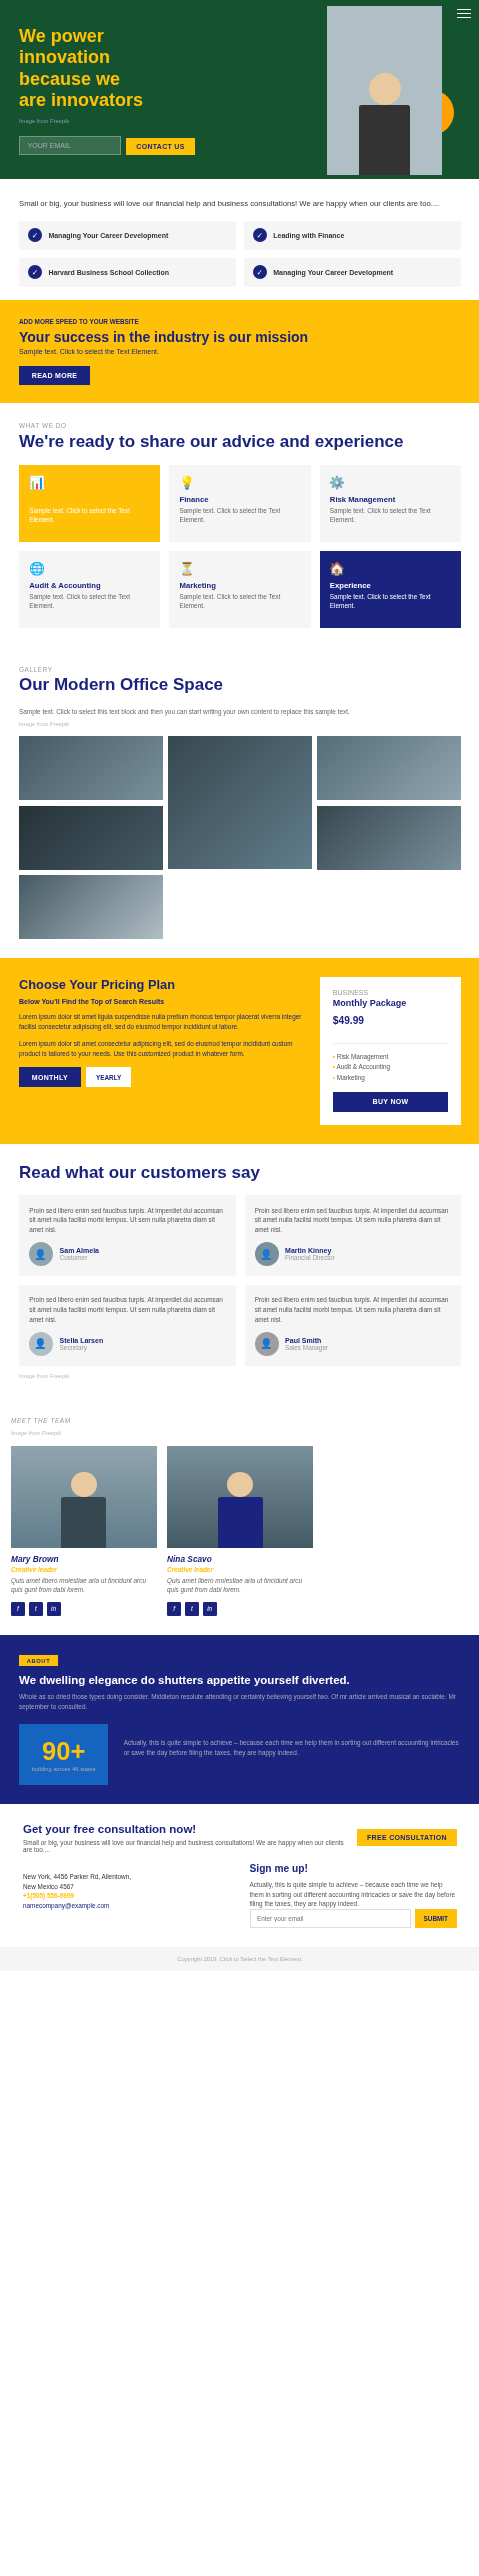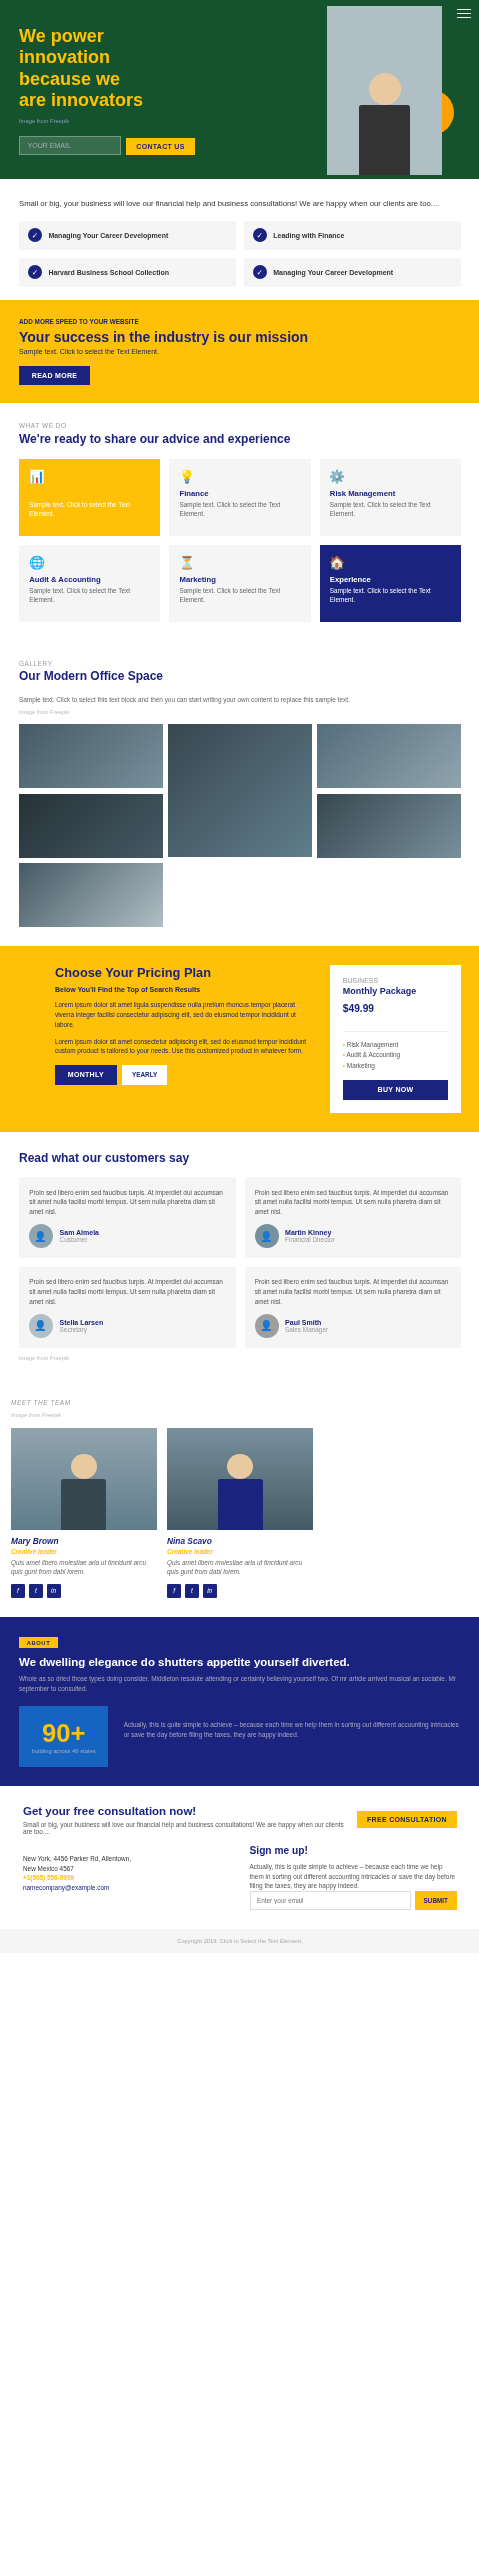--- a/index.html
+++ b/index.html
@@ -178,21 +178,21 @@
       background: #fff;
     }
     .section-tag {
       font-size: 6.4px;
       color: #999;
       text-transform: uppercase;
       letter-spacing: 0.6px;
       margin-bottom: 2.6px;
     }
     .section-title {
-      font-size: 12px;
+      font-size: 17px;
       color: #1a237e;
       font-weight: 900;
       margin-bottom: 12.8px;
     }
     .services-grid {
       display: grid;
       grid-template-columns: 1fr 1fr 1fr;
       gap: 9px;
     }
     .service-card {
@@ -253,21 +253,20 @@
     
     .pricing-section {
       background: #ffc107;
       padding: 19px 19px;
       display: flex;
       gap: 15.3px;
       align-items: flex-start;
     }
     .pricing-left {
       flex: 1;
-      margin-left: 36px;
     }
     .pricing-left h2 {
       font-size: 12.8px;
       color: #1a237e;
       font-weight: 900;
       margin-bottom: 5.1px;
     }
     .pricing-left p {
       font-size: 6.4px;
       color: #1a237e;
@@ -284,21 +283,21 @@
       border: none;
       padding: 5.1px 10.2px;
       font-size: 6.4px;
       font-weight: 700;
       cursor: pointer;
       text-transform: uppercase;
     }
     .pricing-card {
       background: #fff;
       padding: 12.8px;
-      width: 131px;
+      width: 141px;
       flex-shrink: 0;
     }
     .pricing-card .plan-name {
       font-size: 7px;
       color: #999;
       text-transform: uppercase;
       margin-bottom: 1.3px;
     }
     .pricing-card .plan-type {
       font-size: 9px;

